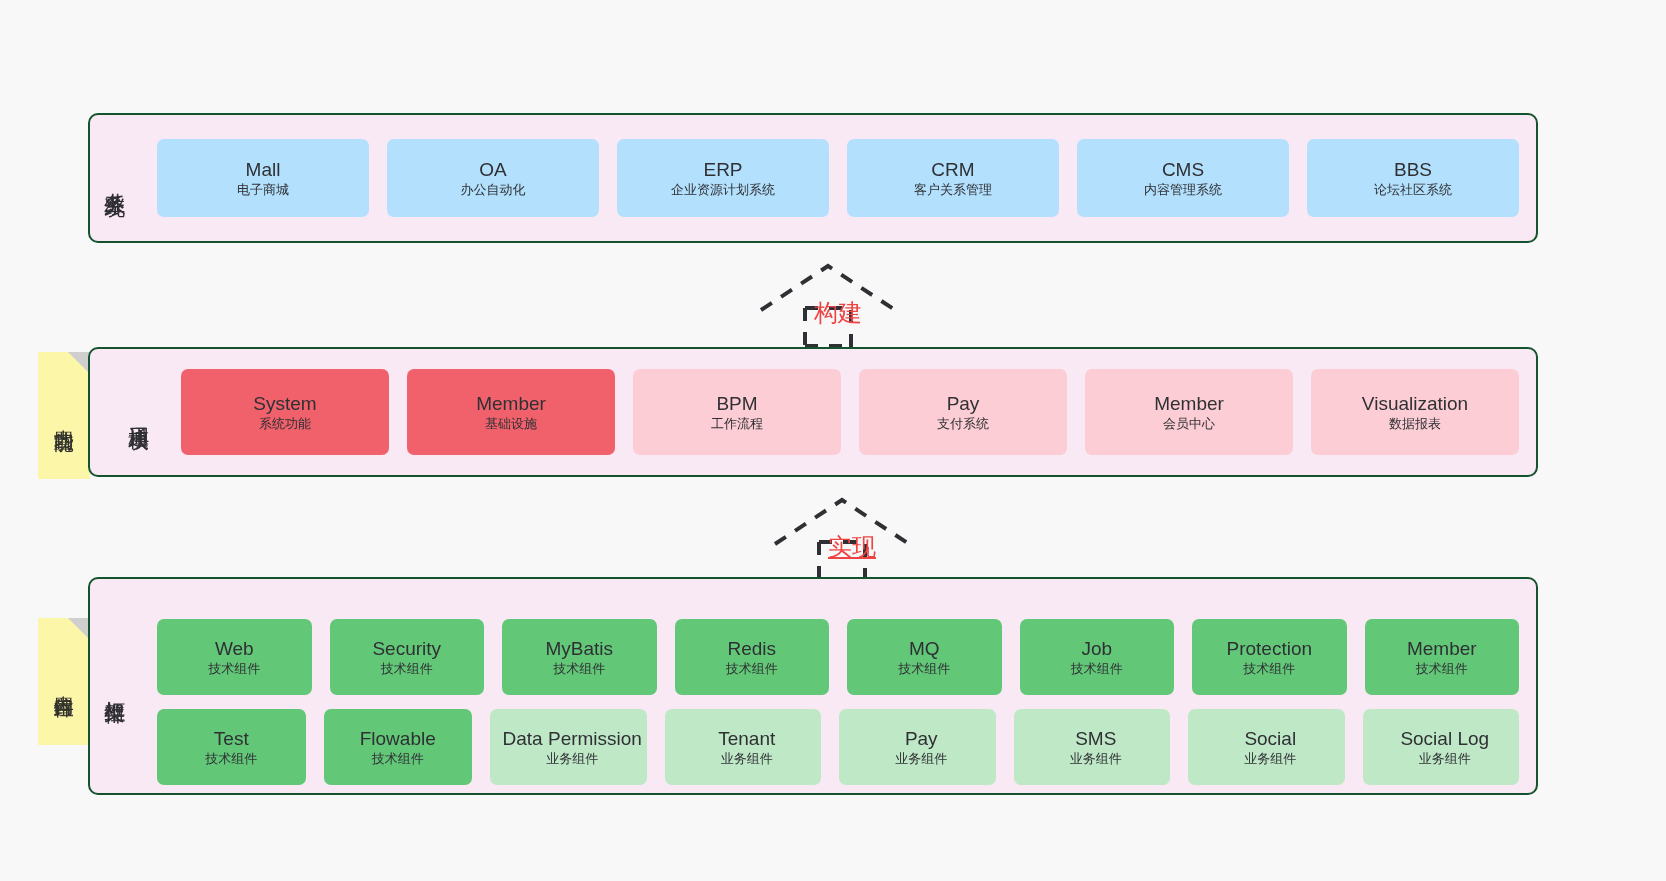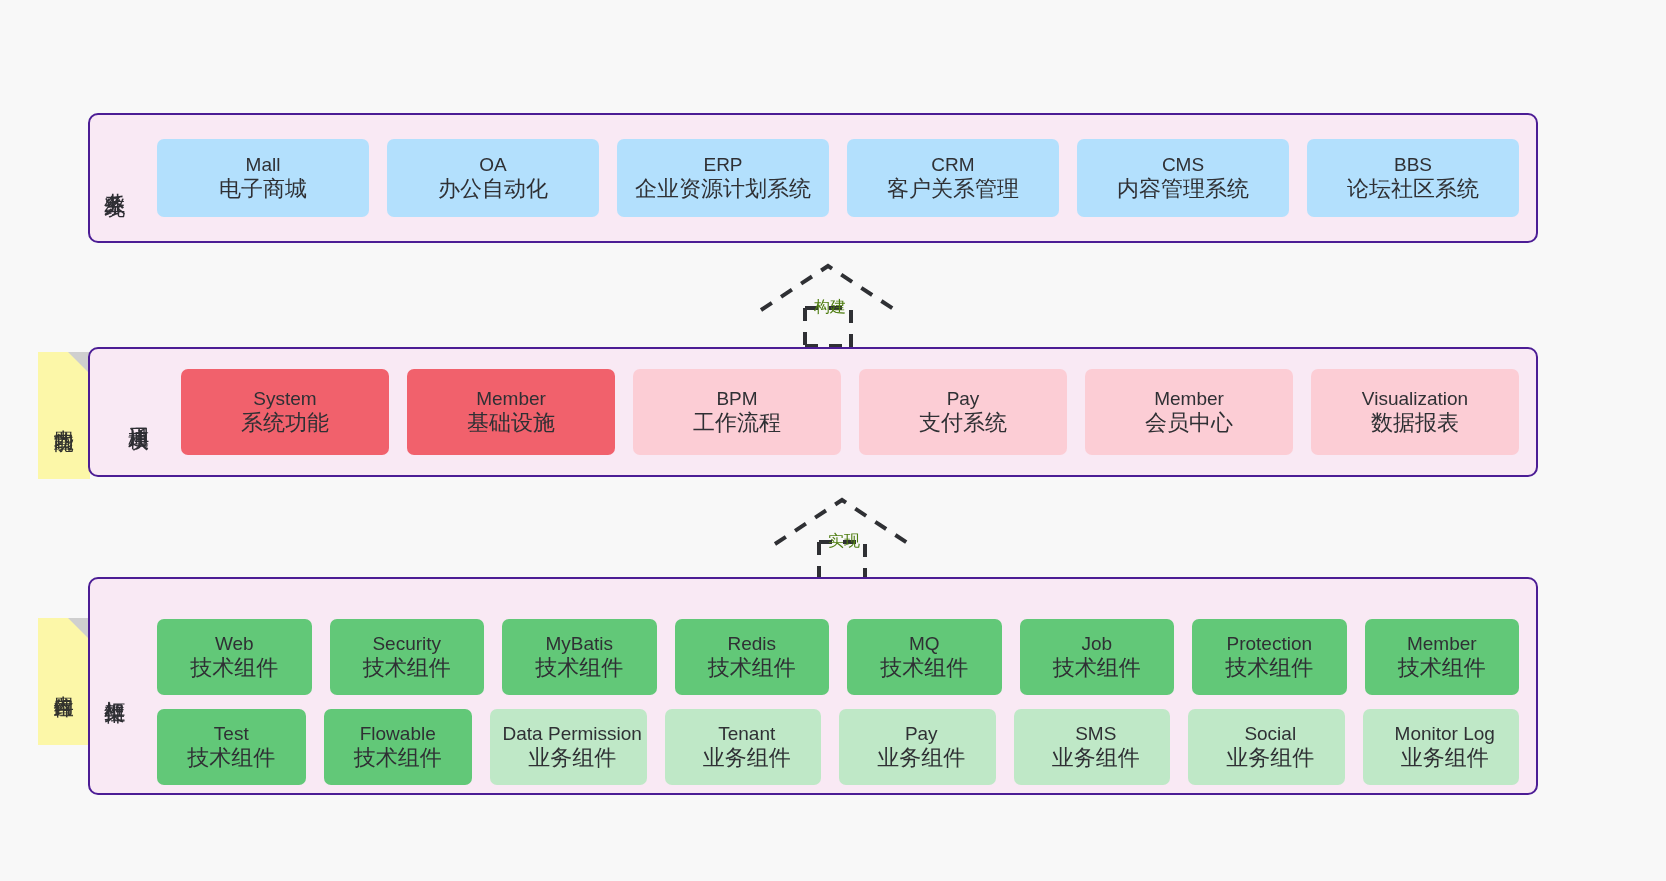--- a/index.html
+++ b/index.html
@@ -13,21 +13,21 @@
     width: 1666px;
     height: 881px;
     background: #f8f8f8;
     overflow: hidden;
   }
 
   
   .band {
     position: absolute;
     background: #f9e9f4;
-    border: 2px solid #4c1d95;
+    border: 2px solid #14532d;
     border-radius: 10px;
     display: flex;
     align-items: stretch;
   }
   .band-label {
     width: 50px;
     flex: 0 0 50px;
     display: flex;
     align-items: center;
     justify-content: center;
@@ -71,21 +71,21 @@
     flex-direction: column;
     align-items: center;
     justify-content: center;
     text-align: center;
     line-height: 1.22;
     color: #2f3034;
     padding: 6px 4px;
     user-select: none;
   }
   .card .t1 { font-size: 19px; }
-  .card .t2 { font-size: 22px; }
+  .card .t2 { font-size: 13px; }
 
   .card.biz    { background: #b3e0fd; height: 78px; }
   .card.core   { background: #f1616c; height: 86px; }
   .card.mod    { background: #fccdd5; height: 86px; }
   .card.tech   { background: #62c878; height: 76px; }
   .card.bizcmp { background: #bfe8c7; height: 76px; padding-left: 12px; }
 
   
   .note {
     position: absolute;
@@ -109,22 +109,22 @@
     width: 0; height: 0;
     border-left: 22px solid transparent;
     border-top: 22px solid #cfcfcf;
   }
 
   
   .arrow { position: absolute; }
   .arrow svg { display: block; overflow: visible; }
   .arrow-label {
     position: absolute;
-    font-size: 16px;
-    color: #4d7c0f;
+    font-size: 24px;
+    color: #ef4444;
     white-space: nowrap;
     user-select: none;
   }
 </style>
 </head>
 <body>
 
 <div id="canvas">
 
   <div class="band" id="band-business" style="left:88px; top:113px; width:1450px; height:130px;">
@@ -206,21 +206,21 @@
     </div>
   </div>
 
   <div class="arrow" style="left:772px; top:496px; width:140px; height:86px;">
     <svg width="140" height="86" viewBox="0 0 140 86">
       <polyline points="3,48 70,4 137,48" fill="none" stroke="#2f3034" stroke-width="4" stroke-dasharray="13,11" stroke-linecap="butt"></polyline>
       <polyline points="47,46 93,46 93,86" fill="none" stroke="#2f3034" stroke-width="4" stroke-dasharray="13,11"></polyline>
       <polyline points="47,46 47,86" fill="none" stroke="#2f3034" stroke-width="4" stroke-dasharray="13,11"></polyline>
       <polyline points="47,84 93,84" fill="none" stroke="#2f3034" stroke-width="4" stroke-dasharray="13,11"></polyline>
     </svg>
-    <span class="arrow-label" style="left:56px; top:35px;">实现</span>
+    <span class="arrow-label" style="left:56px; top:35px;text-decoration:underline;">实现</span>
   </div>
 
   <div class="note" style="left:38px; top:618px; height:127px;">
     <span class="fold"></span>
     <span>内置组件</span>
   </div>
 
   <div class="band" id="band-framework" style="left:88px; top:577px; width:1450px; height:218px;">
     <div class="band-label">框架组件</div>
     <div class="grid-body">
@@ -283,21 +283,21 @@
         </div>
         <div class="card bizcmp">
           <span class="t1">SMS</span>
           <span class="t2">业务组件</span>
         </div>
         <div class="card bizcmp">
           <span class="t1">Social</span>
           <span class="t2">业务组件</span>
         </div>
         <div class="card bizcmp">
-          <span class="t1">Monitor Log</span>
+          <span class="t1">Social Log</span>
           <span class="t2">业务组件</span>
         </div>
       </div>
 
     </div>
   </div>
 
 </div>
 
 </body></html>

